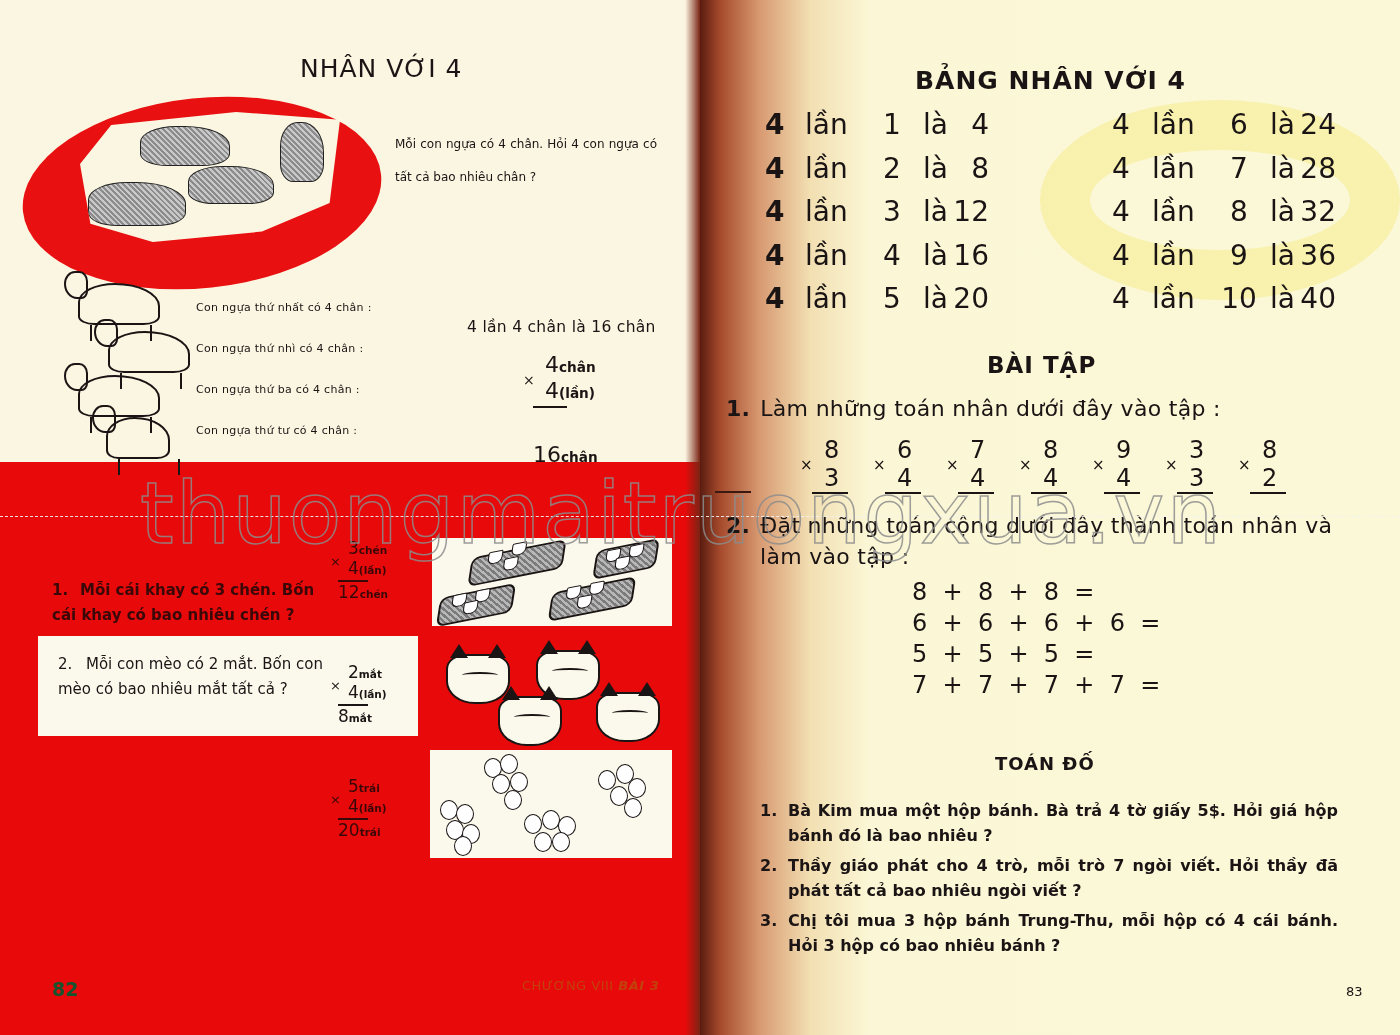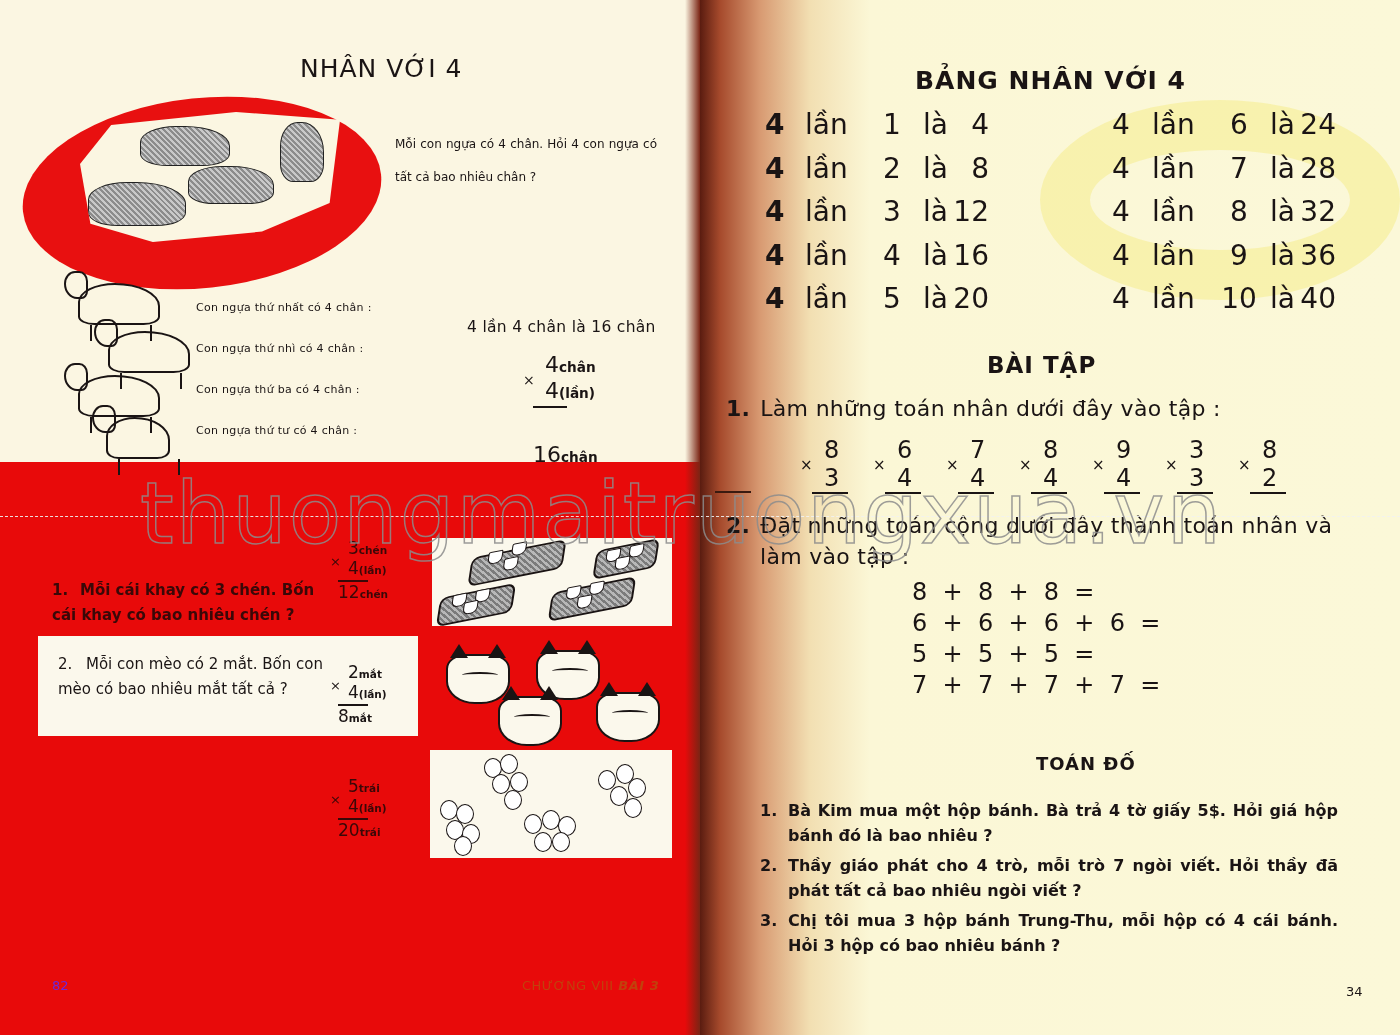--- a/index.html
+++ b/index.html
@@ -120,21 +120,21 @@
   .grape-bunch { position: absolute; width: 58px; height: 56px; }
   .grape { position: absolute; width: 18px; height: 20px; border: 1.5px solid #1a1414; border-radius: 50%; background: #fff; }
 
   .watermark {
     position: absolute; left: 140px; top: 470px; width: 1120px; font-size: 86px; letter-spacing: 2px;
     color: transparent; -webkit-text-stroke: 1.5px rgba(140,140,140,.85); font-family: "DejaVu Sans", sans-serif;
     pointer-events: none; white-space: nowrap; line-height: 86px;
   }
   .dash-line { position: absolute; left: 0; top: 516px; width: 1400px; height: 0; border-top: 1.5px dashed #f2f2f2; opacity: .9; }
 
-  .footer-left { position: absolute; left: 52px; top: 978px; font-size: 13px; font-weight: normal; color: #6d28d9; }
+  .footer-left { position: absolute; left: 52px; top: 978px; font-size: 19px; font-weight: bold; color: #14532d; }
   .footer-chapter { position: absolute; left: 522px; top: 978px; font-size: 13px; color: #c2410c; letter-spacing: .5px; }
   .footer-chapter i { font-weight: bold; }
   .footer-right { position: absolute; left: 1346px; top: 984px; font-size: 13px; color: #1a1414; }
 
   
   .yellow-blob {
     position: absolute; left: 1040px; top: 100px; width: 360px; height: 200px;
     border: 50px solid rgba(246,236,140,.55); border-radius: 50%; background: transparent;
   }
   .right-title { position: absolute; left: 915px; top: 66px; font-size: 25px; letter-spacing: 1px; }
@@ -159,21 +159,21 @@
   .vmult .btm { position: absolute; left: 24px; top: 28px; }
   .vmult .ln { position: absolute; left: 12px; top: 56px; width: 36px; height: 2px; background: #1a1414; }
   .stray-bar { position: absolute; left: 715px; top: 491px; width: 36px; height: 2px; background: #3a1a10; }
 
   .q2 { position: absolute; left: 726px; top: 510px; width: 640px; font-size: 22px; line-height: 31px; letter-spacing: .3px; }
   .q2 b { margin-right: 10px; }
   .q2 .indent { padding-left: 34px; }
   .sums { position: absolute; left: 912px; top: 578px; font-size: 24px; }
   .sums div { height: 31px; line-height: 28px; white-space: pre; }
 
-  .toando-title { position: absolute; left: 995px; top: 753px; font-size: 18px; font-weight: bold; letter-spacing: 1px; margin-left: 41px; }
+  .toando-title { position: absolute; left: 995px; top: 753px; font-size: 18px; font-weight: bold; letter-spacing: 1px; }
   .problems { position: absolute; left: 760px; top: 798px; width: 578px; font-size: 16px; font-weight: bold; }
   .problems .p { position: relative; padding-left: 28px; line-height: 25px; margin-bottom: 5px; text-align: justify; text-align-last: left; }
   .problems .p .pn { position: absolute; left: 0; top: 0; }
 </style>
 </head>
 <body>
 
 <div class="page-left">
   <div class="red-band"></div>
   <div class="spine-left"></div>
@@ -400,16 +400,16 @@
 </div>
 
 <h2 class="toando-title">TOÁN ĐỐ</h2>
 
 <div class="problems">
   <div class="p"><span class="pn">1.</span><span>Bà Kim mua một hộp bánh. Bà trả 4 tờ giấy 5$. Hỏi giá hộp bánh đó là bao nhiêu ?</span></div>
   <div class="p"><span class="pn">2.</span><span>Thầy giáo phát cho 4 trò, mỗi trò 7 ngòi viết. Hỏi thầy đã phát tất cả bao nhiêu ngòi viết ?</span></div>
   <div class="p"><span class="pn">3.</span><span>Chị tôi mua 3 hộp bánh Trung-Thu, mỗi hộp có 4 cái bánh. Hỏi 3 hộp có bao nhiêu bánh ?</span></div>
 </div>
 
-<div class="footer-right">34</div>
+<div class="footer-right">83</div>
 
 <div class="dash-line"></div>
 <div class="watermark">thuongmaitruongxua.vn</div>
 
 </body></html>

